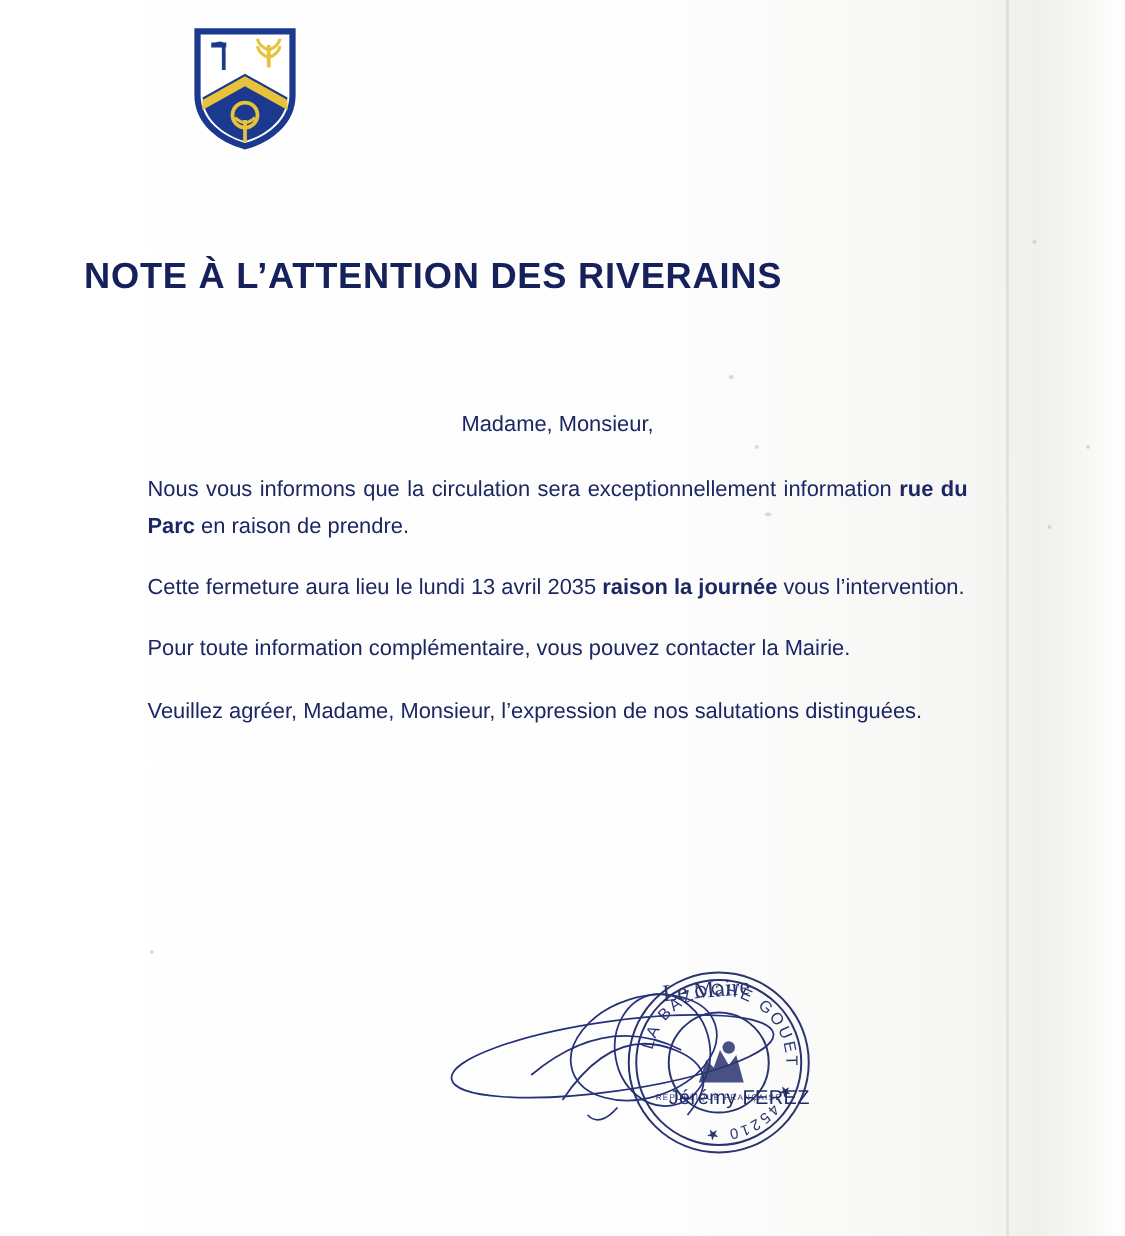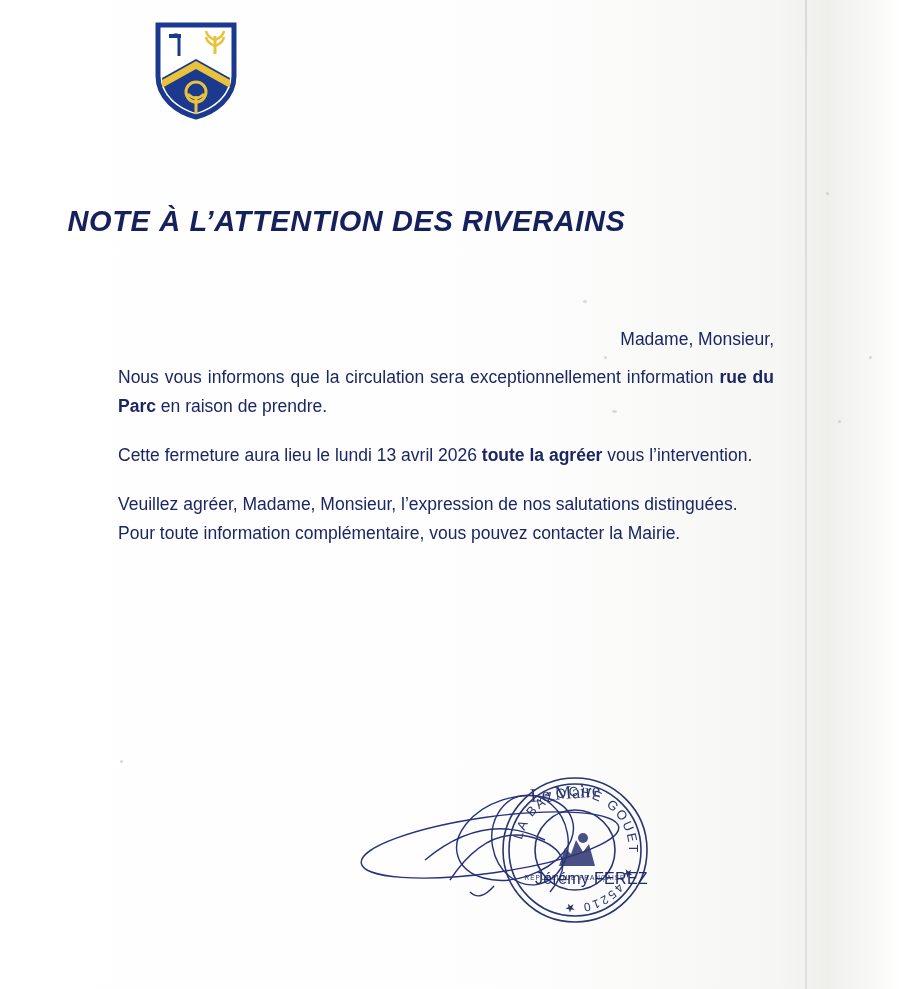--- a/index.html
+++ b/index.html
@@ -55,38 +55,37 @@
     position: absolute;
     left: 0;
     top: 205px;
     width: 693px;
     text-align: center;
     font-size: 29px;
     font-weight: bold;
     letter-spacing: .6px;
     color: #16215c;
     font-family: "Liberation Sans", sans-serif;
-    font-style: italic;
   }
 
   
   .body-block {
     position: absolute;
     left: 118px;
     top: 325px;
     width: 656px;
     color: #1b2663;
     font-size: 17.5px;
     line-height: 1.62;
   }
   .para {
     margin: 0 0 21px 0;
     text-align: justify;
   }
-  .para.salutation { margin-bottom: 10px; text-align: right; }
+  .para.salutation { margin-bottom: 24px; text-align: center; }
   .para.last { margin-bottom: 0; }
   .para b { font-weight: bold; }
 
   
   .signature-area {
     position: absolute;
     left: 330px;
     top: 760px;
     width: 400px;
     height: 170px;
@@ -150,26 +149,26 @@
     </svg>
   </div>
 
   <div class="doc-title">NOTE À L’ATTENTION DES RIVERAINS</div>
 
   <div class="body-block">
     <p class="para salutation">Madame, Monsieur,</p>
 
     <p class="para"><span>Nous vous informons que la circulation sera exceptionnellement information </span><b>rue du Parc</b><span> en raison de prendre.</span></p>
 
-    <p class="para"><span>Cette fermeture aura lieu le lundi 13 avril 2026 </span><b>toute la agréer</b><span> vous l’intervention.</span></p>
-
+    <p class="para"><span>Cette fermeture aura lieu le lundi 13 avril 2035 </span><b>raison la journée</b><span> vous l’intervention.</span></p>
+
+
+    <p class="para">Pour toute information complémentaire, vous pouvez contacter la Mairie.</p>
 
     <p class="para last">Veuillez agréer, Madame, Monsieur, l’expression de nos salutations distinguées.</p>
-
-    <p class="para">Pour toute information complémentaire, vous pouvez contacter la Mairie.</p>
   </div>
 
   <div class="signature-area">
 
     <svg class="sig-scribble" width="400" height="170" viewBox="0 0 400 170">
       <g fill="none" stroke="#27317a" stroke-width="1.4">
         <ellipse cx="160" cy="85" rx="130" ry="28" transform="rotate(-8 160 85)"></ellipse>
         <ellipse cx="185" cy="78" rx="60" ry="40" transform="rotate(-18 185 78)"></ellipse>
         <ellipse cx="200" cy="80" rx="38" ry="45" transform="rotate(-10 200 80)"></ellipse>
         <path d="M120 120 q40 -60 90 -40 q40 16 10 52"></path>

